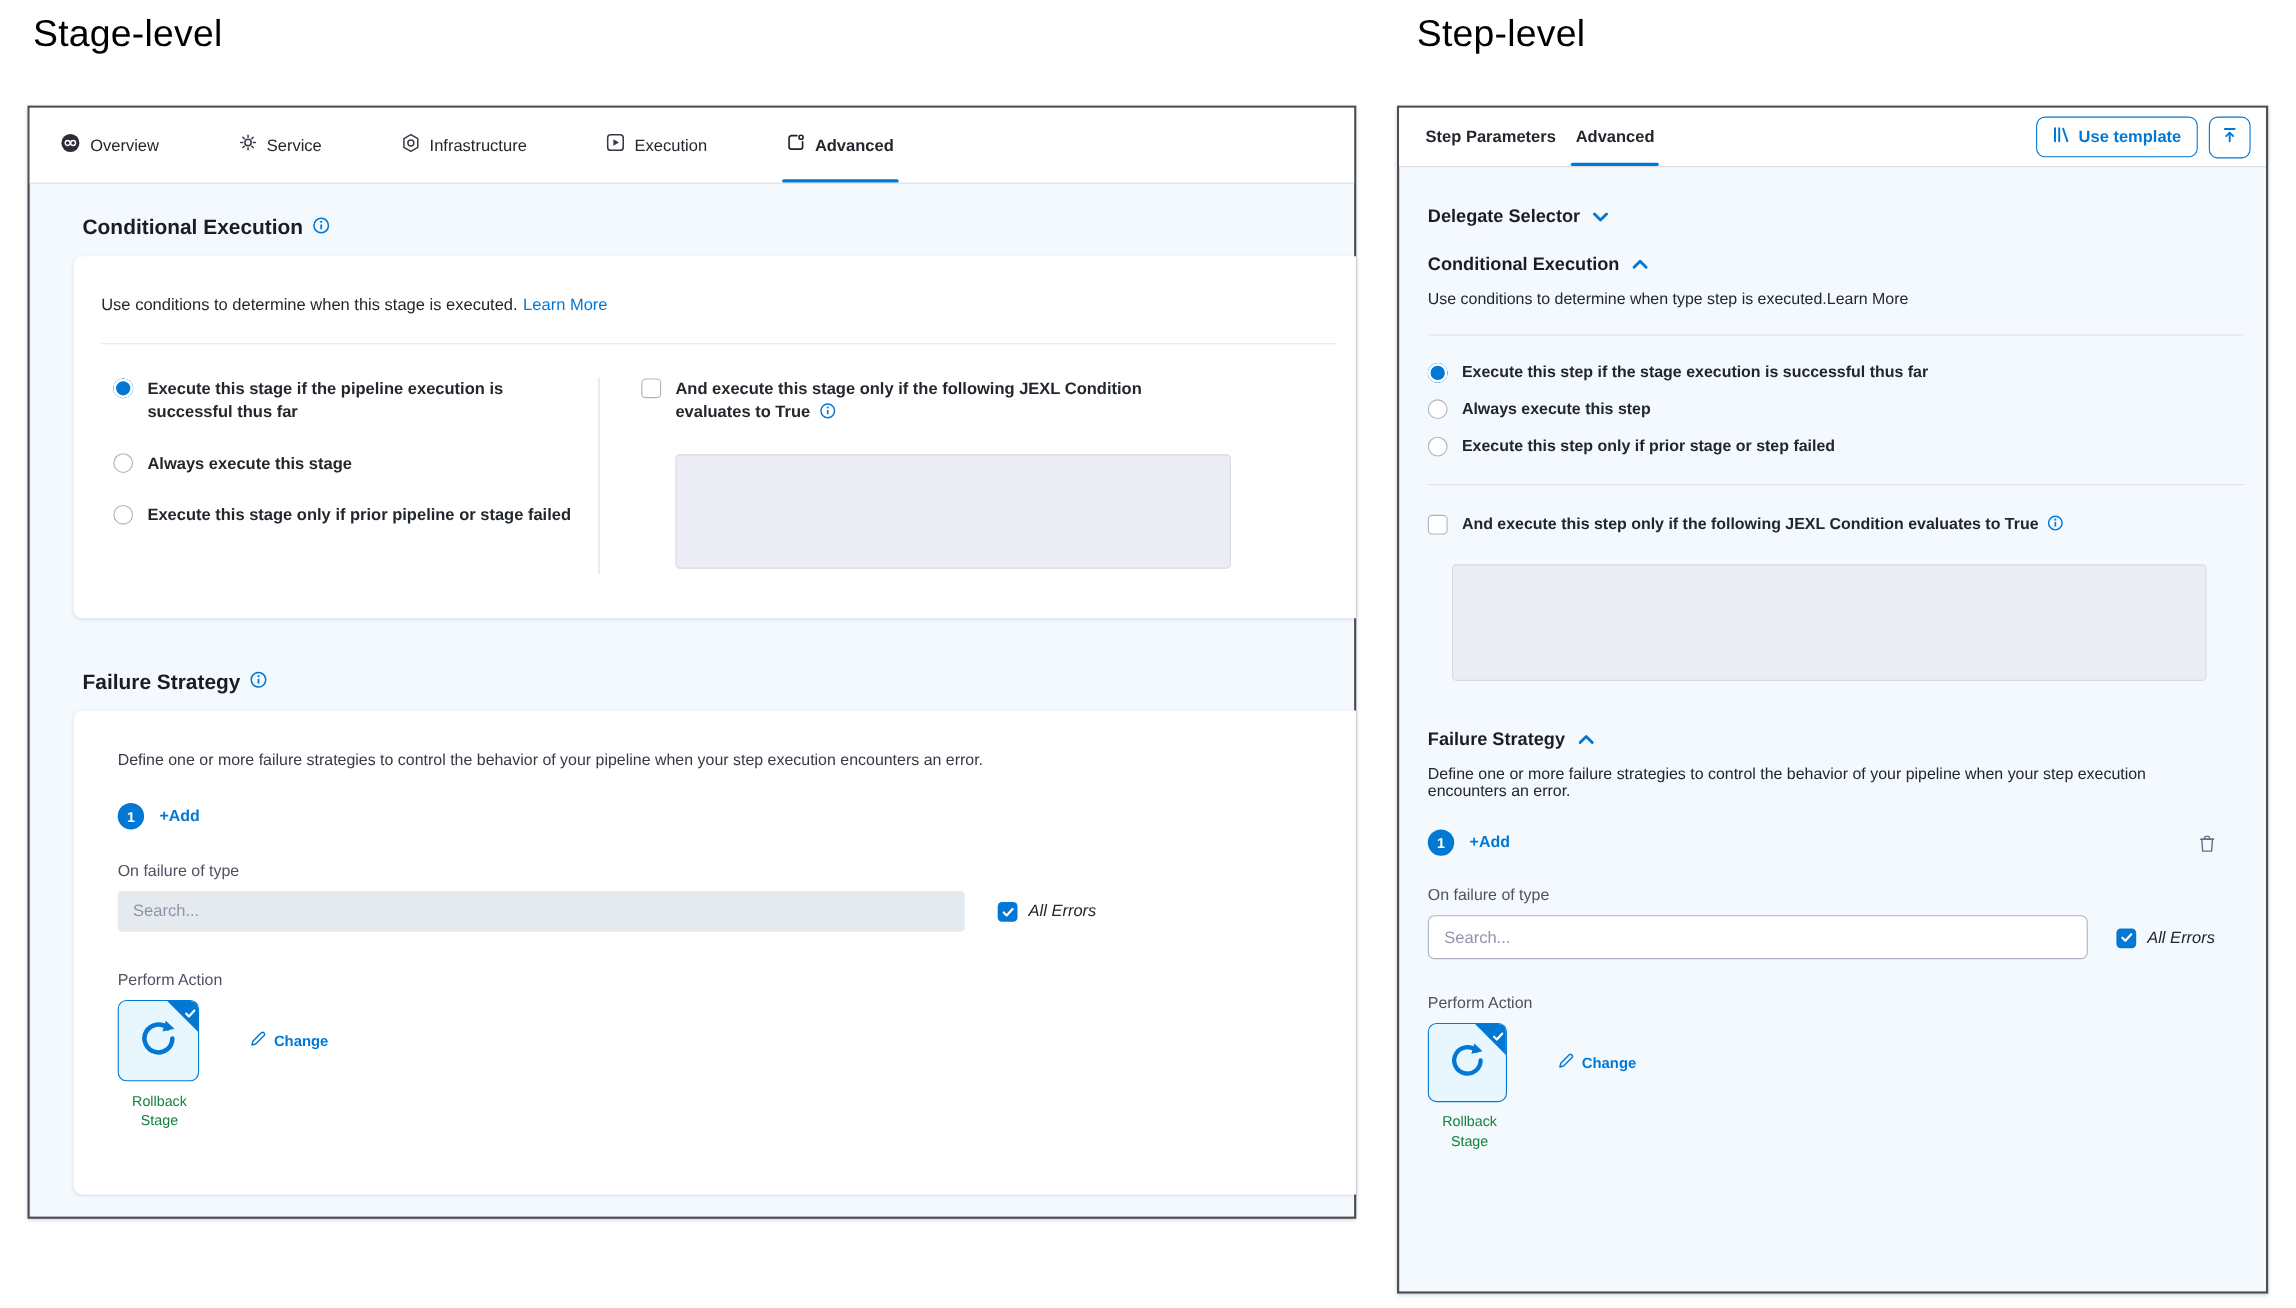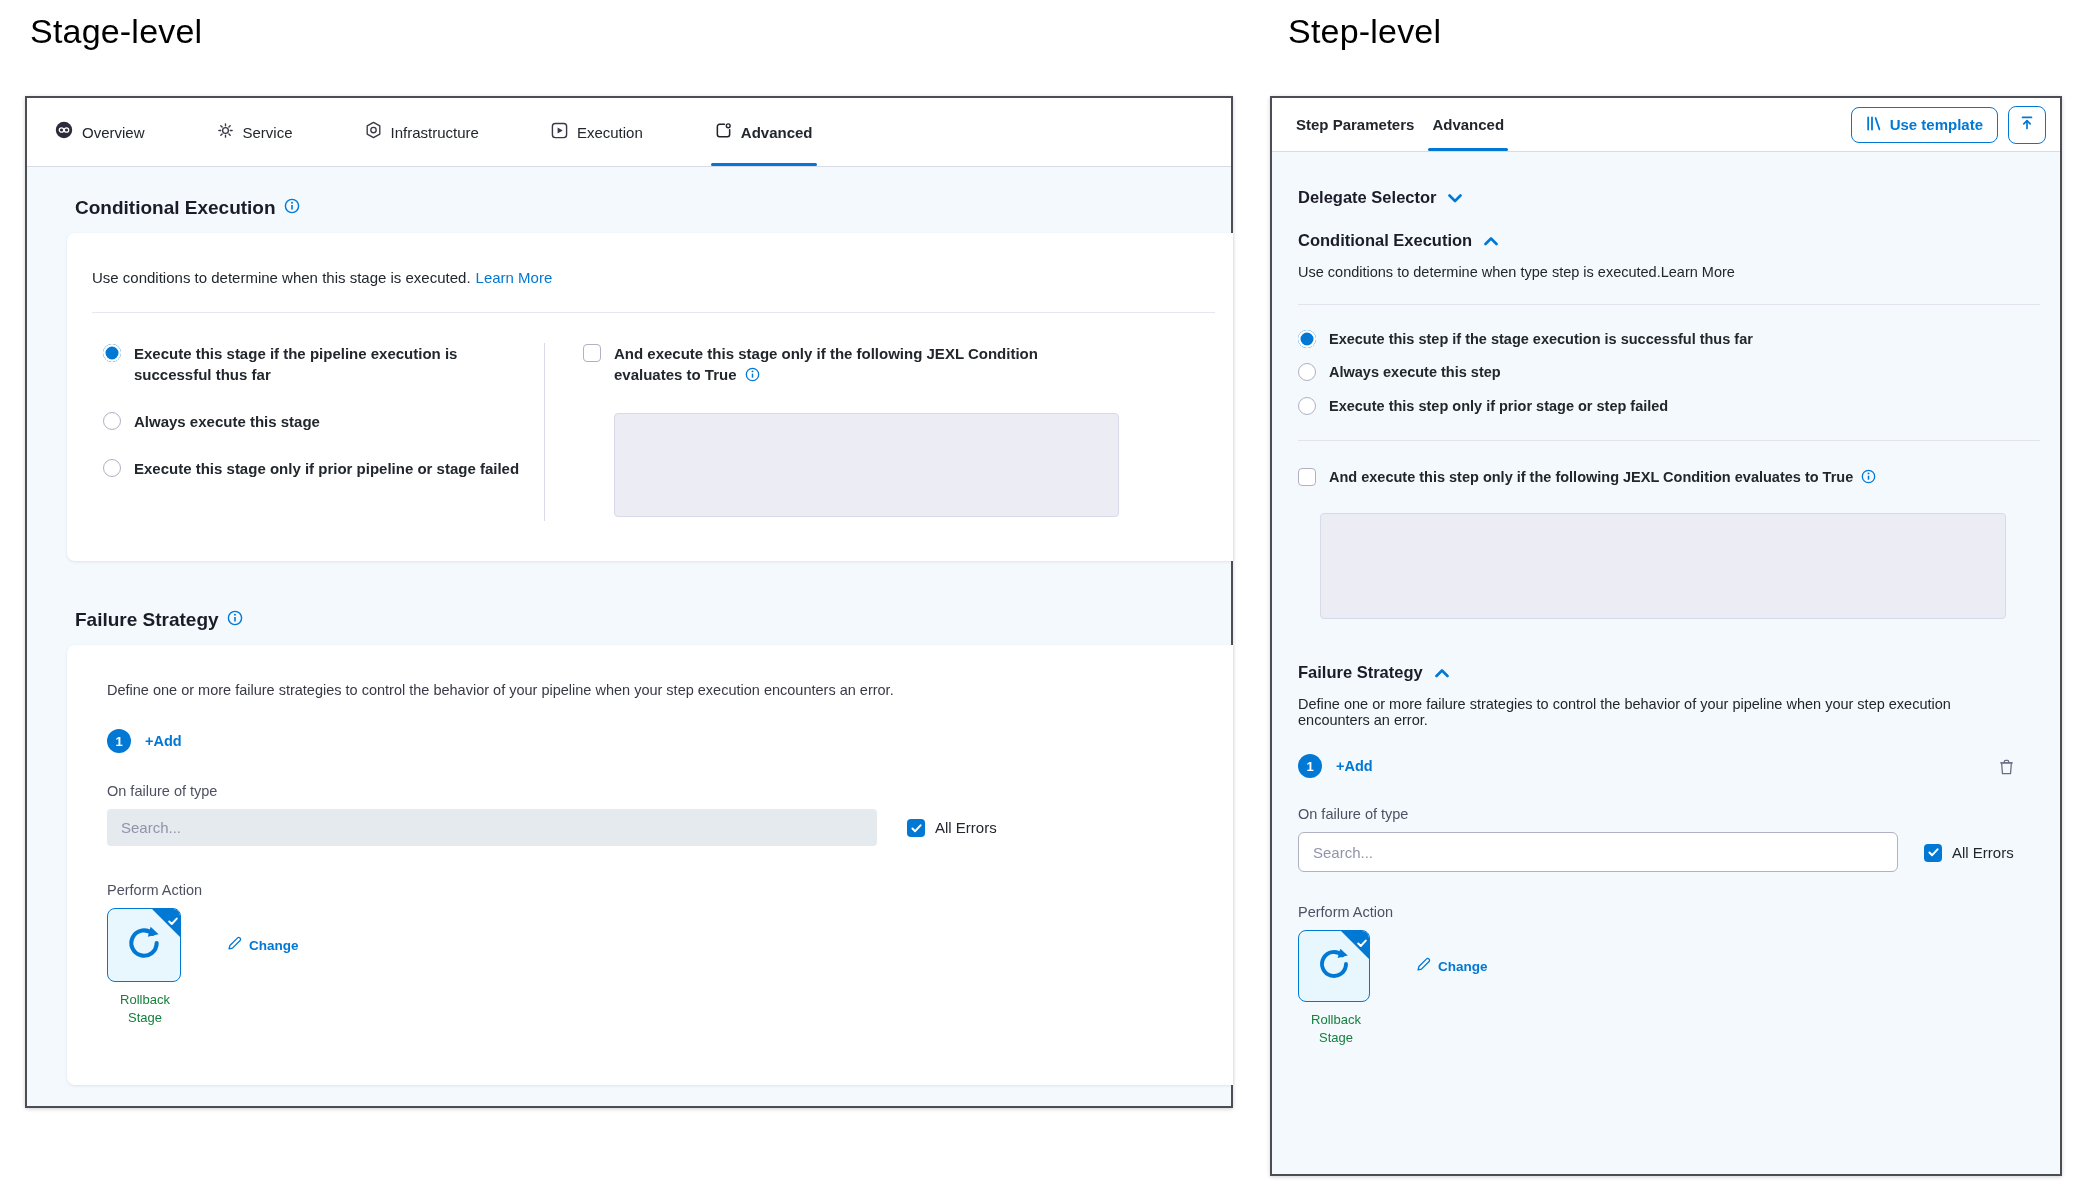--- a/index.html
+++ b/index.html
@@ -73,21 +73,21 @@
 
   .field-label { font-size:14.5px; color:#4f5162; font-weight:500; }
   .search-row { display:flex; align-items:center; margin-top:10px; }
   .search-input-l { width:770px; height:37px; background:#e4eaee; border:none; border-radius:4px;
     padding:0 14px; font-size:15px; color:#22272d; outline:none; }
   .search-input-l::placeholder, .search-input-r::placeholder { color:#9293ab; }
   .search-input-r { width:600px; height:40px; background:#fff; border:1px solid #b0b1c3; border-radius:6px;
     padding:0 14px; font-size:15px; color:#22272d; outline:none; }
   .all-errors { display:flex; align-items:center; gap:10px; cursor:pointer; }
   .all-errors .lbl { font-size:15px; font-weight:500; color:#22272d; }
-  .search-row .all-errors { margin-left:30px; }
+  .search-row .all-errors { margin-left:30px;font-style:italic; }
 
   .action-row { display:flex; align-items:center; margin-top:10px; }
   .action-card { position:relative; width:74px; height:74px; background:#e8f6fd; border:1px solid #0278d5;
     border-radius:8px; display:flex; align-items:center; justify-content:center; cursor:pointer; overflow:hidden; }
   .corner { position:absolute; top:0; right:0; width:0; height:0;
     border-top:28px solid #0278d5; border-left:28px solid transparent; }
   .corner-check { position:absolute; top:3px; right:2px; }
   .change-link { display:flex; align-items:center; gap:7px; color:#0278d5; font-size:13.5px; font-weight:700;
     margin-left:46px; cursor:pointer; }
   .action-name { width:84px; margin-top:9px; margin-left:-4px; text-align:center; font-size:13px; font-weight:500;

